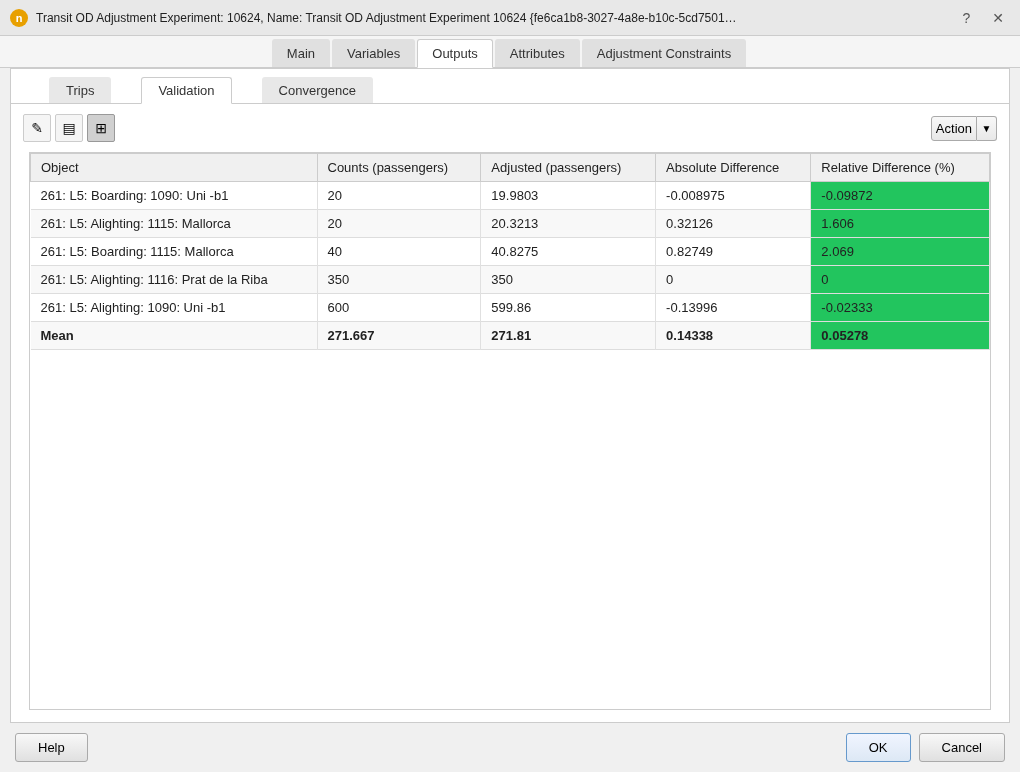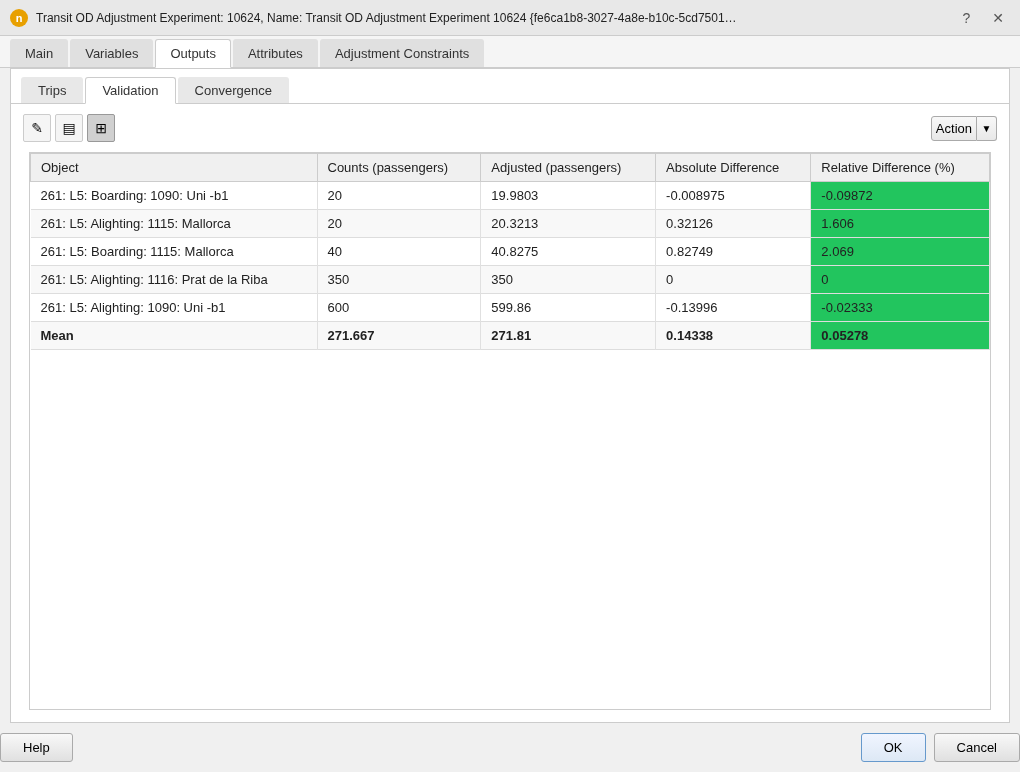--- a/index.html
+++ b/index.html
@@ -29,20 +29,21 @@
       padding: 2px 6px;
     }
 
     .main-tabs {
       background: #f5f5f5;
       border-bottom: 1px solid #ccc;
       display: flex;
       padding: 0 10px;
       height: 32px;
       align-items: flex-end;
+      justify-content: center;
     }
     .main-tab {
       padding: 6px 14px;
       cursor: pointer;
       border: 1px solid transparent;
       border-bottom: none;
       margin-right: 2px;
       background: #e0e0e0;
       border-radius: 3px 3px 0 0;
       color: #333;
@@ -75,20 +76,21 @@
     .sub-tab {
       padding: 5px 16px;
       cursor: pointer;
       border: 1px solid transparent;
       border-bottom: none;
       margin-right: 2px;
       background: #e8e8e8;
       border-radius: 3px 3px 0 0;
       color: #333;
       font-size: 13px;
+      margin-left: 28px;
     }
     .sub-tab.active {
       background: white;
       border-color: #ccc;
       border-bottom: 1px solid white;
       margin-bottom: -1px;
       z-index: 1;
     }
 
     .toolbar {
@@ -162,21 +164,21 @@
       color: #222;
       vertical-align: top;
     }
     tbody td:last-child { background: #22c55e; }
     tbody tr:last-child td { font-weight: bold; }
 
     .bottom-bar {
       display: flex;
       justify-content: space-between;
       align-items: center;
-      padding: 10px 0;
+      padding: 10px 15px;
       background: #f0f0f0;
       gap: 12px;
     }
     .bottom-btn {
       padding: 6px 22px;
       border: 1px solid #aaa;
       background: linear-gradient(to bottom, #f8f8f8, #e0e0e0);
       cursor: pointer;
       font-size: 13px;
       border-radius: 3px;

